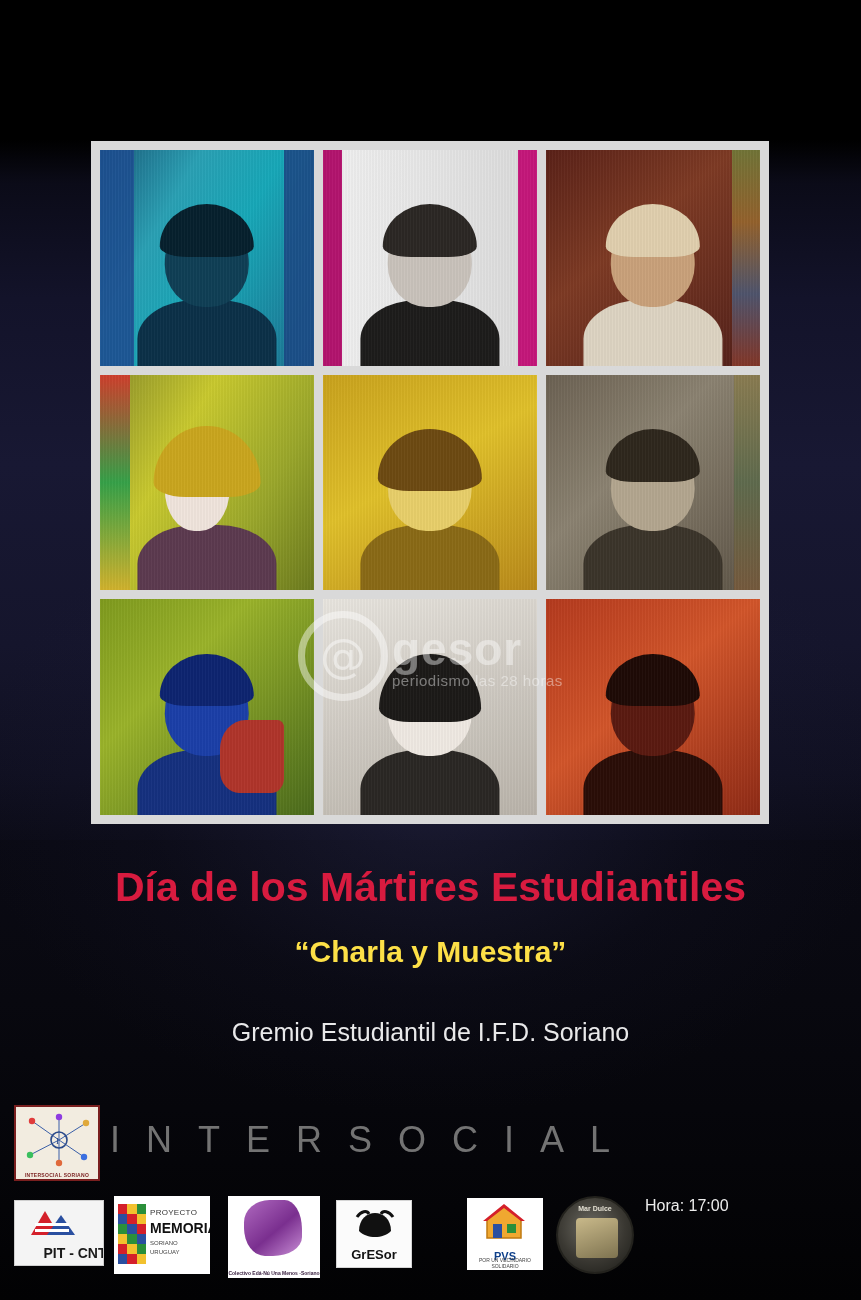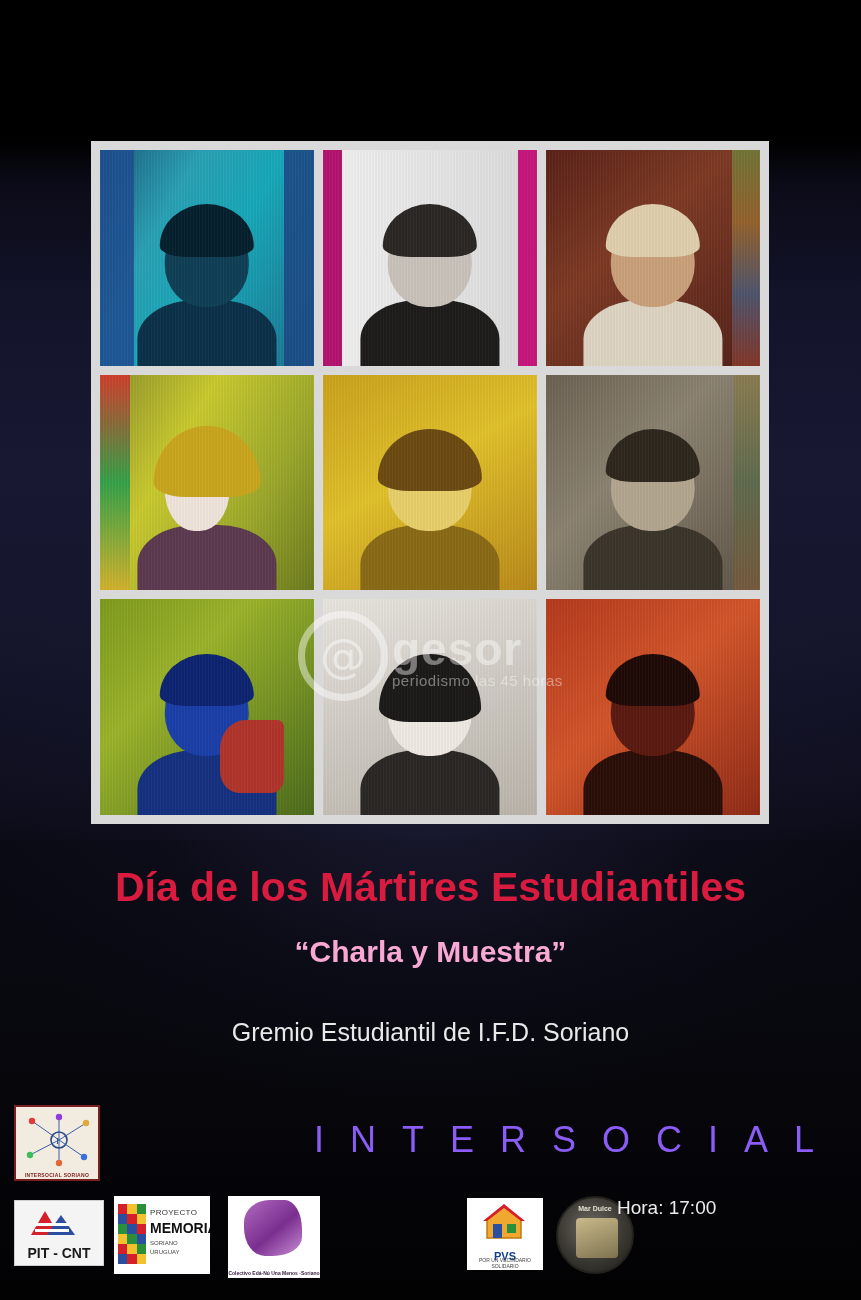--- a/index.html
+++ b/index.html
@@ -218,21 +218,21 @@
     font-weight: bold;
     color: #d81b3f;
     letter-spacing: 0px;
   }
   .subtitle {
     position: absolute;
     left: 0; top: 935px; width: 861px;
     text-align: center;
     font-size: 30px;
     font-weight: bold;
-    color: #f9a8d4;
+    color: #fde047;
   }
   .convoca {
     position: absolute;
     left: 0; top: 980px; width: 861px;
     text-align: center;
     font-size: 25px;
     color: #e9e9ea;
   }
   .gremio {
     position: absolute;
@@ -248,24 +248,24 @@
     font-size: 24px;
     color: #e9e9ea;
   }
   .invitados u { text-decoration: underline; }
 
   
   .intersocial {
     position: absolute;
     left: 110px; top: 1119px;
     width: 730px;
-    text-align: right;
+    text-align: left;
     font-size: 36px;
     letter-spacing: 26px;
-    color: #8b5cf6;
+    color: #737373;
     font-weight: normal;
   }
 
   
   .logo-intersocial {
     position: absolute;
     left: 14px; top: 1105px;
     width: 86px; height: 76px;
     background: #f2ece0;
     border: 2px solid #7a1f1f;
@@ -287,21 +287,21 @@
     position: absolute;
     box-sizing: border-box;
     overflow: hidden;
   }
   .logo-pitcnt {
     left: 14px; top: 4px; width: 90px; height: 66px;
     background: #f4f4f4; border: 1px solid #cfcfcf;
   }
   .logo-pitcnt .mark { position:absolute; left:14px; top:6px; width:58px; height:30px; }
   .logo-pitcnt .txt {
-    position:absolute; left:0; bottom:4px; width:100%;
+    position:absolute; left:16px; bottom:4px; width:100%;
     text-align:center; font-size:14px; font-weight:bold; color:#1a1a1a;
     font-family:"Liberation Sans", sans-serif;
   }
 
   .logo-memoria {
     left: 114px; top: 0px; width: 96px; height: 78px;
     background: #ffffff;
   }
   .logo-memoria .bars { position:absolute; left:4px; top:8px; width:28px; height:60px; display:grid;
     grid-template-columns:repeat(3,1fr); grid-template-rows:repeat(6,1fr); }
@@ -351,21 +351,21 @@
     background: linear-gradient(160deg,#c9b98a,#7e7350); border-radius:4px;}
 
   
   .info {
     position: absolute;
     right: 14px; top: 1197px;
     width: 230px;
     text-align: left;
     color: #ececec;
   }
-  .info .line1 { font-size: 19px; }
+  .info .line1 { font-size: 16px; margin-left: 28px; }
   .info .line2 { font-size: 19px; margin-top: 3px; }
   .info .line3 { font-size: 19px; margin-top: 3px; letter-spacing: 3px; }
 </style>
 </head>
 <body>
 
 <div id="poster">
 
   <div class="bg-top"></div>
   <div class="bg-mid"></div>
@@ -463,21 +463,21 @@
         <div class="grain"></div>
       </div>
 
     </div>
   </div>
 
   <div class="watermark">
     <div class="wm-circle">@</div>
     <div class="wm-text">
       <div class="wm-main">gesor</div>
-      <div class="wm-sub">periodismo las 45 horas</div>
+      <div class="wm-sub">periodismo las 28 horas</div>
     </div>
   </div>
 
   <div class="headline">Día de los Mártires Estudiantiles</div>
   <div class="subtitle">“Charla y Muestra”</div>
   <div class="gremio">Gremio Estudiantil de I.F.D. Soriano</div>
 
   <div class="intersocial">INTERSOCIAL</div>
 
   <div class="logo-intersocial">
@@ -541,20 +541,30 @@
       <div class="t2">MEMORIA</div>
       <div class="t3">SORIANO</div>
       <div class="t4">URUGUAY</div>
     </div>
 
     <div class="logo logo-edanu">
       <div class="shape"></div>
       <div class="cap">Colectivo Edá-Nú Una Menos -Soriano</div>
     </div>
 
+    <div class="logo logo-gresor">
+      <div class="bull">
+        <svg width="44" height="34" viewBox="0 0 44 34">
+          <path d="M6 24 C6 12, 14 6, 22 6 C30 6, 38 12, 38 24 C34 28, 28 30, 22 30 C16 30, 10 28, 6 24 Z" fill="#111"></path>
+          <path d="M4 10 C8 4, 14 3, 16 7" stroke="#111" stroke-width="3" fill="none"></path>
+          <path d="M40 10 C36 4, 30 3, 28 7" stroke="#111" stroke-width="3" fill="none"></path>
+        </svg>
+      </div>
+      <div class="txt">GrESor</div>
+    </div>
 
     <div class="logo logo-pvs">
       <div class="house">
         <svg width="46" height="40" viewBox="0 0 46 40">
           <polygon points="6,18 23,4 40,18 40,36 6,36" fill="#f0a830" stroke="#c07a10" stroke-width="1.5"></polygon>
           <rect x="12" y="22" width="9" height="14" fill="#2a4fa0"></rect>
           <rect x="26" y="22" width="9" height="9" fill="#2a8f3a"></rect>
           <polygon points="23,2 44,19 40,19 23,6 6,19 2,19" fill="#d4202a"></polygon>
         </svg>
       </div>

